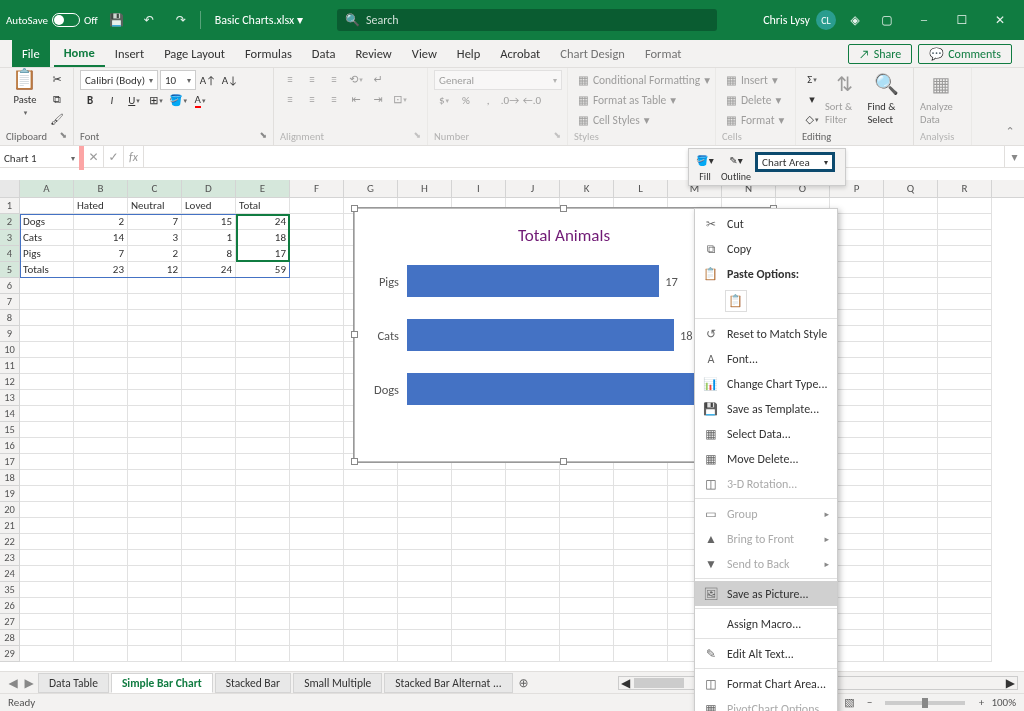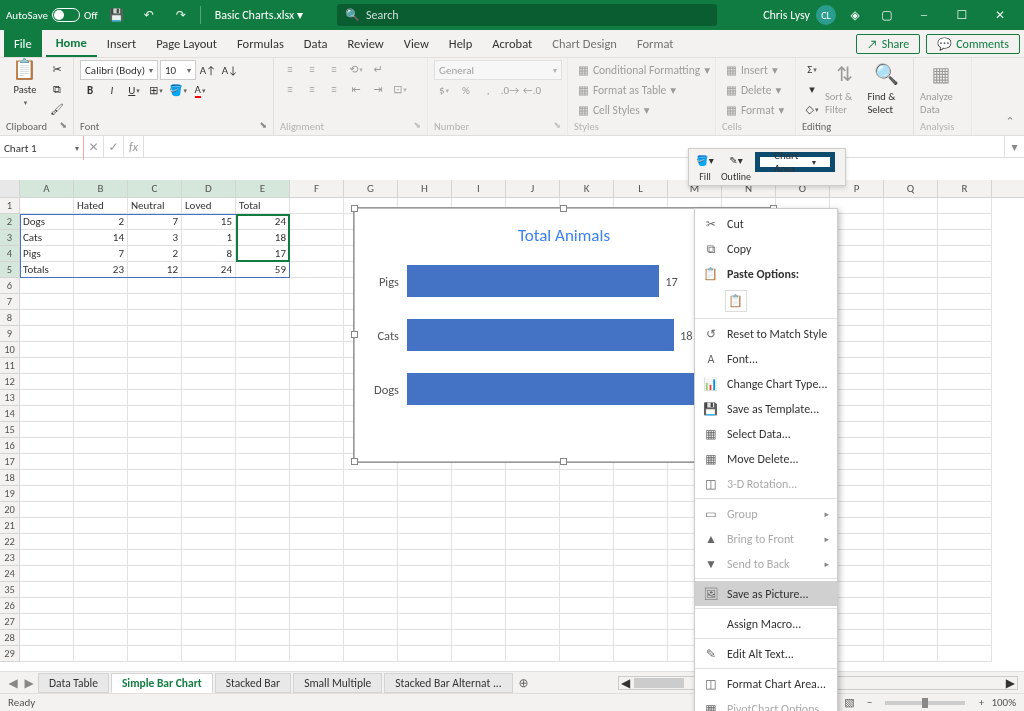--- a/index.html
+++ b/index.html
@@ -1,35 +1,35 @@
 <!DOCTYPE html>
 <html><head>
 <meta charset="utf-8">
 <style>
 * { margin:0; padding:0; box-sizing:border-box; font-family:"Segoe UI",Calibri,sans-serif; }
 body { width:1024px; height:711px; overflow:hidden; background:#fff; font-size:12px; color:#333; }
 
 
-.titlebar { height:30px; background:#107c41; display:flex; align-items:center; color:#fff; padding:0 6px; gap:6px; }
+.titlebar { height:40px; background:#107c41; display:flex; align-items:center; color:#fff; padding:0 6px; gap:6px; }
 .titlebar .autosave { display:flex; align-items:center; gap:4px; font-size:11px; }
 .toggle { width:28px; height:14px; border:1px solid #fff; border-radius:7px; position:relative; }
 .toggle::after { content:''; position:absolute; width:10px; height:10px; border-radius:50%; background:#fff; top:1px; left:1px; }
 .tb-icon { width:26px; height:26px; display:flex; align-items:center; justify-content:center; cursor:pointer; opacity:0.9; }
 .tb-sep { width:1px; height:18px; background:rgba(255,255,255,0.3); }
 .filename { font-size:12px; margin:0 8px; }
 .searchbar { flex:1; max-width:380px; height:22px; background:#0a5c31; border-radius:3px; display:flex; align-items:center; padding:0 8px; gap:6px; margin-left:20px; }
 .searchbar input { background:transparent; border:none; color:#fff; font-size:12px; outline:none; flex:1; }
 .searchbar input::placeholder { color:rgba(255,255,255,0.8); }
 .user { display:flex; align-items:center; gap:6px; font-size:12px; margin-left:auto; }
 .avatar { width:20px; height:20px; border-radius:50%; background:#2a9d8f; display:flex; align-items:center; justify-content:center; font-size:10px; }
 .winbtns { display:flex; gap:2px; }
 .winbtns .tb-icon { width:36px; }
 
 
-.ribbon-tabs { height:28px; background:#f3f2f1; display:flex; align-items:center; padding:0 4px; border-bottom:1px solid #e1dfdd; }
+.ribbon-tabs { height:28px; background:#f3f2f1; display:flex; align-items:center; padding:0 12px; border-bottom:1px solid #e1dfdd; }
 .tab { padding:0 10px; height:100%; display:flex; align-items:center; font-size:12.5px; cursor:pointer; }
 .tab.file { background:#107c41; color:#fff; margin-right:4px; }
 .tab.active { color:#107c41; font-weight:700; border-bottom:2px solid #107c41; }
 .tab.ctx { color:#737373; }
 .tab-spacer { flex:1; }
 .share-btn { border:1px solid #107c41; color:#107c41; padding:2px 10px; border-radius:2px; display:flex; align-items:center; gap:4px; margin-left:6px; cursor:pointer; }
 
 
 .ribbon { height:78px; background:#f3f2f1; display:flex; border-bottom:1px solid #e1dfdd; }
 .group { display:flex; flex-direction:column; border-right:1px solid #e1dfdd; padding:2px 6px 0; }
@@ -44,30 +44,30 @@
 .combo { height:20px; border:1px solid #ccc; background:#fff; display:flex; align-items:center; padding:0 4px; font-size:11px; }
 .combo .arrow { margin-left:auto; font-size:8px; color:#666;}
 .dimmed { opacity:0.45; }
 .r-icon-txt { display:flex; align-items:center; gap:4px; padding:0 4px; height:19px; cursor:pointer; white-space:nowrap; font-size:11.5px;}
 .lg-label { font-size:10.5px; }
 .bigcol { display:flex; flex-direction:column; align-items:center; width:42px; gap:2px; cursor:pointer; }
 .bigcol .ico { font-size:20px; height:28px; display:flex; align-items:center;}
 
 
 .fx-row { height:22px; display:flex; border-bottom:1px solid #e1dfdd; background:#fff; }
-.namebox { width:84px; border-right:1px solid #fca5a5; display:flex; align-items:center; padding:12px 4px; font-size:11px; }
+.namebox { width:84px; border-right:5px solid #fca5a5; display:flex; align-items:center; padding:12px 4px; font-size:11px; }
 .namebox .arrow { margin-left:auto; font-size:8px; color:#666;}
 .fx-ctrl { width:20px; display:flex; align-items:center; justify-content:center; color:#999; border-right:1px solid #e1dfdd; }
 .fx-input { flex:1; padding:0 6px; font-size:11px; border:none; outline:none; }
 
 
 .fill-outline { position:absolute; right:178px; top:148px; width:158px; height:38px; background:#f3f2f1; border:1px solid #ccc; display:flex; align-items:flex-start; gap:4px; padding:2px 4px; box-shadow:0 2px 4px rgba(0,0,0,0.15); z-index:5;}
 .foc { display:flex; flex-direction:column; align-items:center; font-size:10px; gap:1px;}
 .foc .ico { width:24px; height:18px; display:flex; align-items:center; justify-content:center; cursor:pointer;}
-.foc-combo { width:80px; height:20px; border:5px solid #0c4a6e; background:#fff; font-size:11px; display:flex; align-items:center; padding:0 14px; margin-top:1px;}
+.foc-combo { width:80px; height:20px; border:3px solid #0c4a6e; background:#fff; font-size:11px; display:flex; align-items:center; padding:0 4px; margin-top:1px;}
 .foc-combo .arrow{margin-left:auto; font-size:8px;}
 
 
 .grid-area { position:absolute; top:180px; left:0; right:0; bottom:26px; overflow:hidden; }
 .col-headers { display:flex; height:18px; background:#f3f2f1; border-bottom:1px solid #d4d4d4; }
 .rowh-spacer { width:20px; border-right:1px solid #d4d4d4; background:#e8e8e8;}
 .colh { width:54px; border-right:1px solid #d4d4d4; text-align:center; font-size:11px; line-height:18px; color:#555;}
 .grid-body { display:flex; }
 .row-headers { display:flex; flex-direction:column; }
 .rowh { width:20px; height:16px; border-bottom:1px solid #d4d4d4; border-right:1px solid #d4d4d4; background:#f3f2f1; text-align:center; font-size:10.5px; line-height:16px; color:#555;}
@@ -77,21 +77,21 @@
 .cell.r { text-align:right; }
 .sel-range { position:absolute; border:1px solid #107c41; pointer-events:none;}
 .rowh.sel,.colh.sel{background:#d5e7db;}
 
 
 .chart { position:absolute; left:354px; top:208px; width:420px; height:254px; background:#fff; border:1px solid #bbb; box-shadow:0 0 0 1px #999;}
 .chart-inner{position:absolute; left:10px; top:10px; right:10px; bottom:10px;}
 .handle { width:7px; height:7px; border:1px solid #888; background:#fff; position:absolute; }
 .h-tl{left:-4px;top:-4px;} .h-tr{right:-4px;top:-4px;} .h-bl{left:-4px;bottom:-4px;} .h-br{right:-4px;bottom:-4px;}
 .h-tm{left:calc(50% - 4px);top:-4px;} .h-bm{left:calc(50% - 4px);bottom:-4px;} .h-lm{left:-4px;top:calc(50% - 4px);} .h-rm{right:-4px;top:calc(50% - 4px);}
-.chart-title { text-align:center; font-size:17px; color:#3b82f6; margin:6px 0 8px;}
+.chart-title { text-align:center; font-size:17px; color:#701a75; margin:6px 0 8px;}
 .bar-row { display:flex; align-items:center; height:54px; gap:8px;}
 .bar-label { width:34px; text-align:right; font-size:12.5px; color:#555;}
 .bar-track { flex:1; display:flex; align-items:center; height:32px; position:relative;}
 .bar { height:32px; background:#4472c4;}
 .bar-val { font-size:12.5px; color:#555; margin-left:6px;}
 
 
 .ctxmenu { position:absolute; left:694px; top:208px; width:144px; background:#fff; border:1px solid #ccc; box-shadow:2px 2px 6px rgba(0,0,0,0.25); padding:2px 0; z-index:10; font-size:12px;}
 .ctxmenu .item { height:25px; display:flex; align-items:center; gap:8px; padding:0 8px 0 8px; cursor:pointer; white-space:nowrap;}
 .ctxmenu .item.hl{background:#d0d0d0;}

